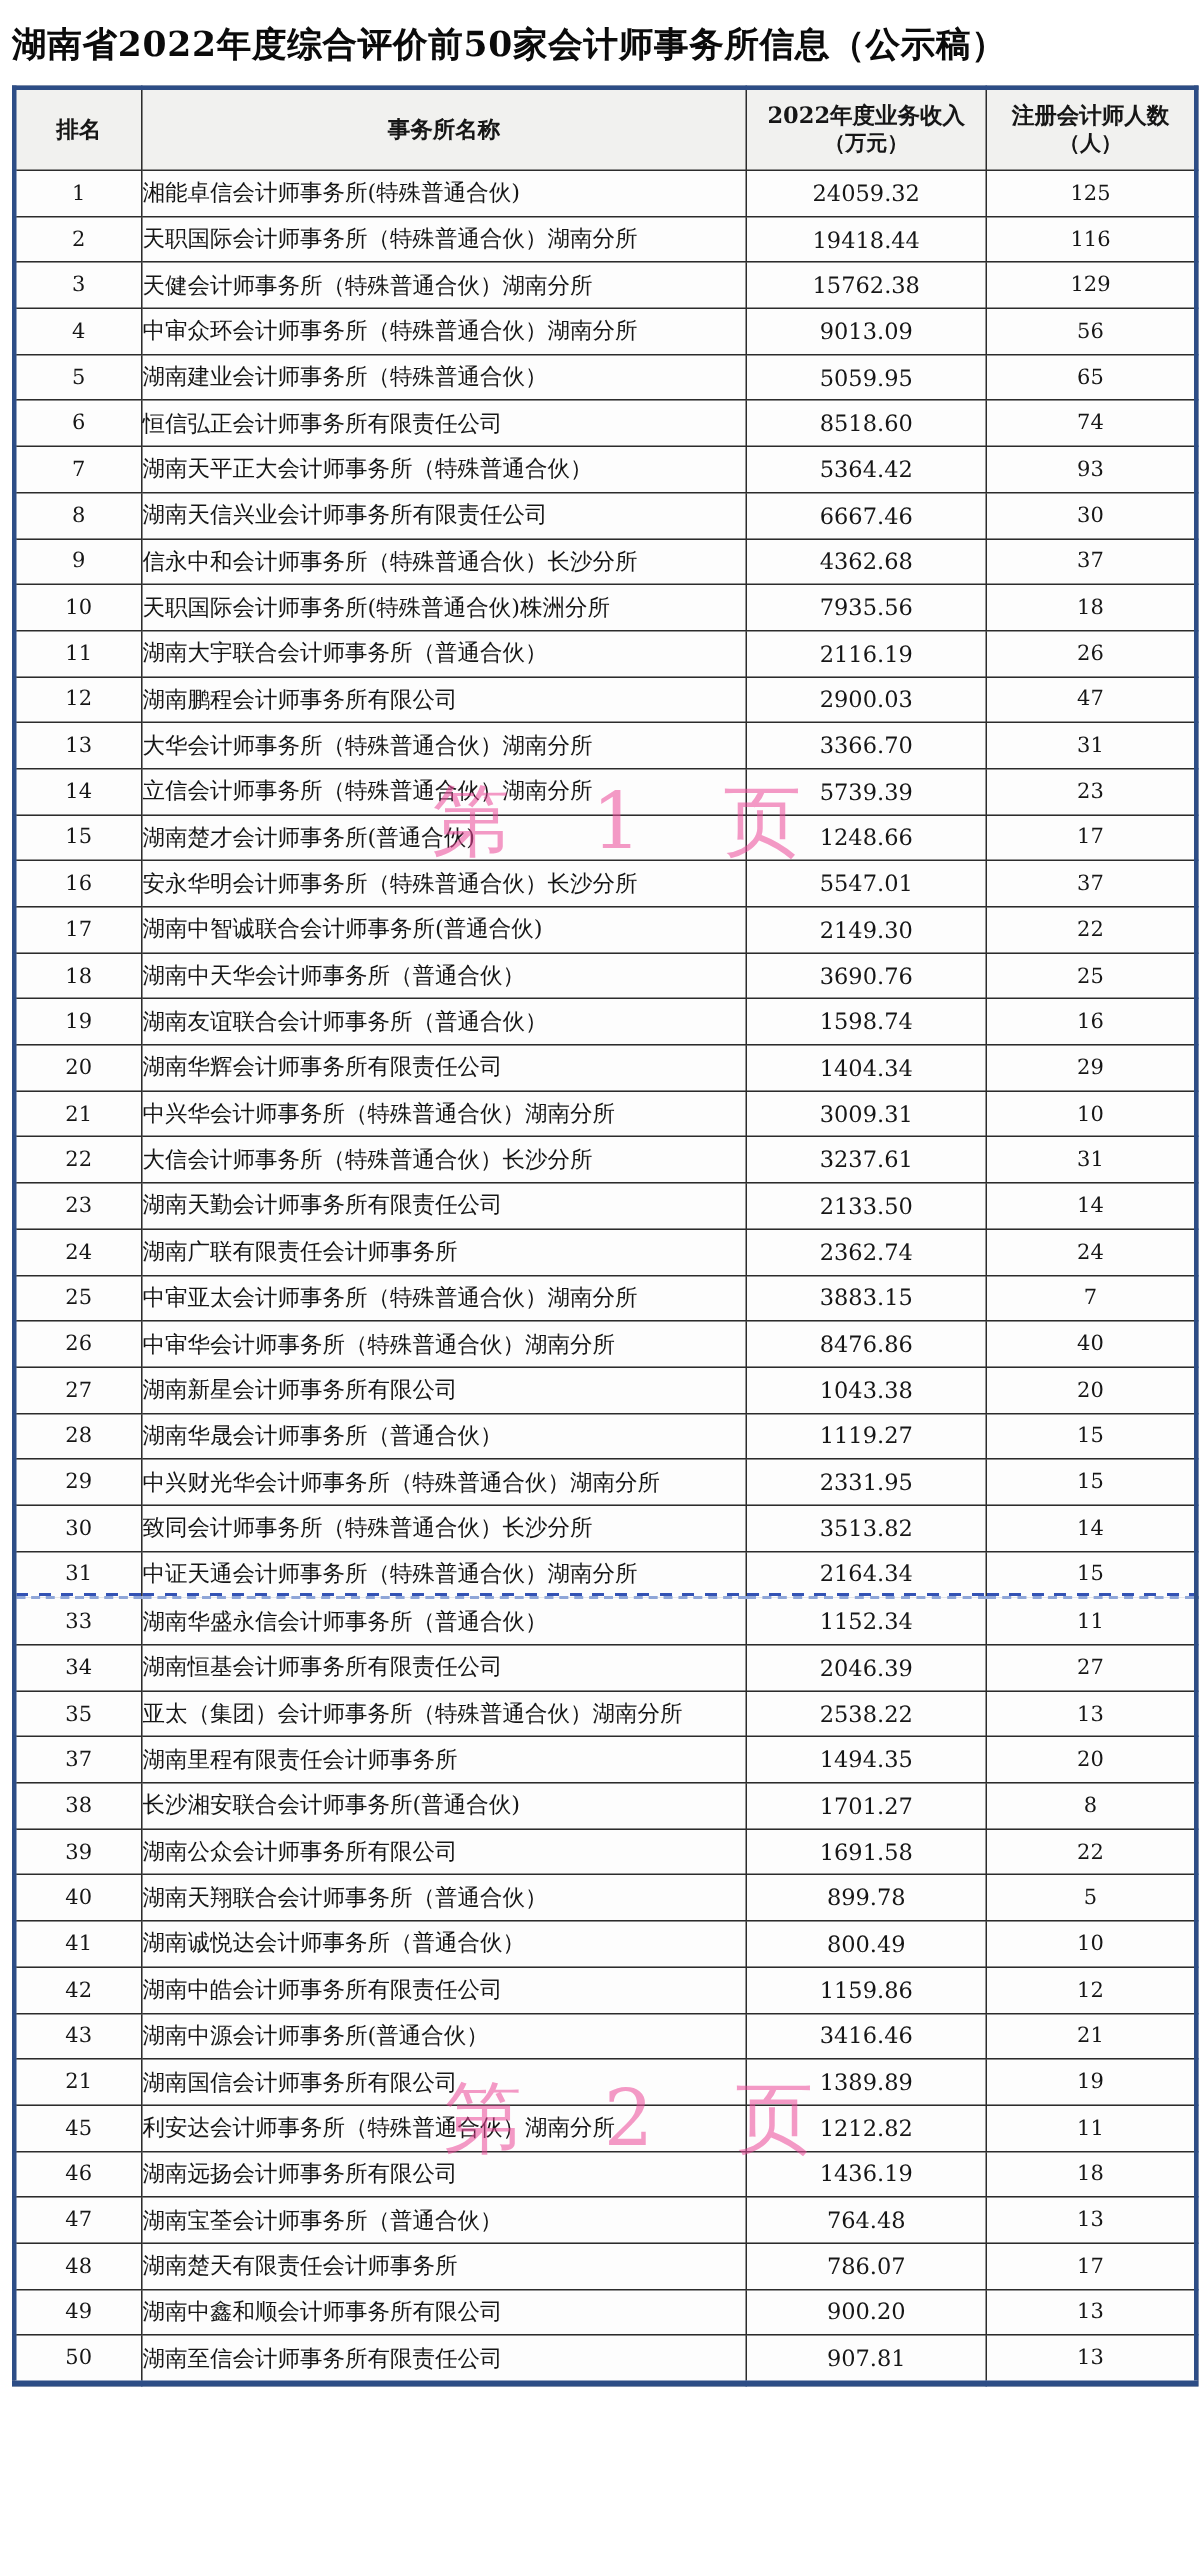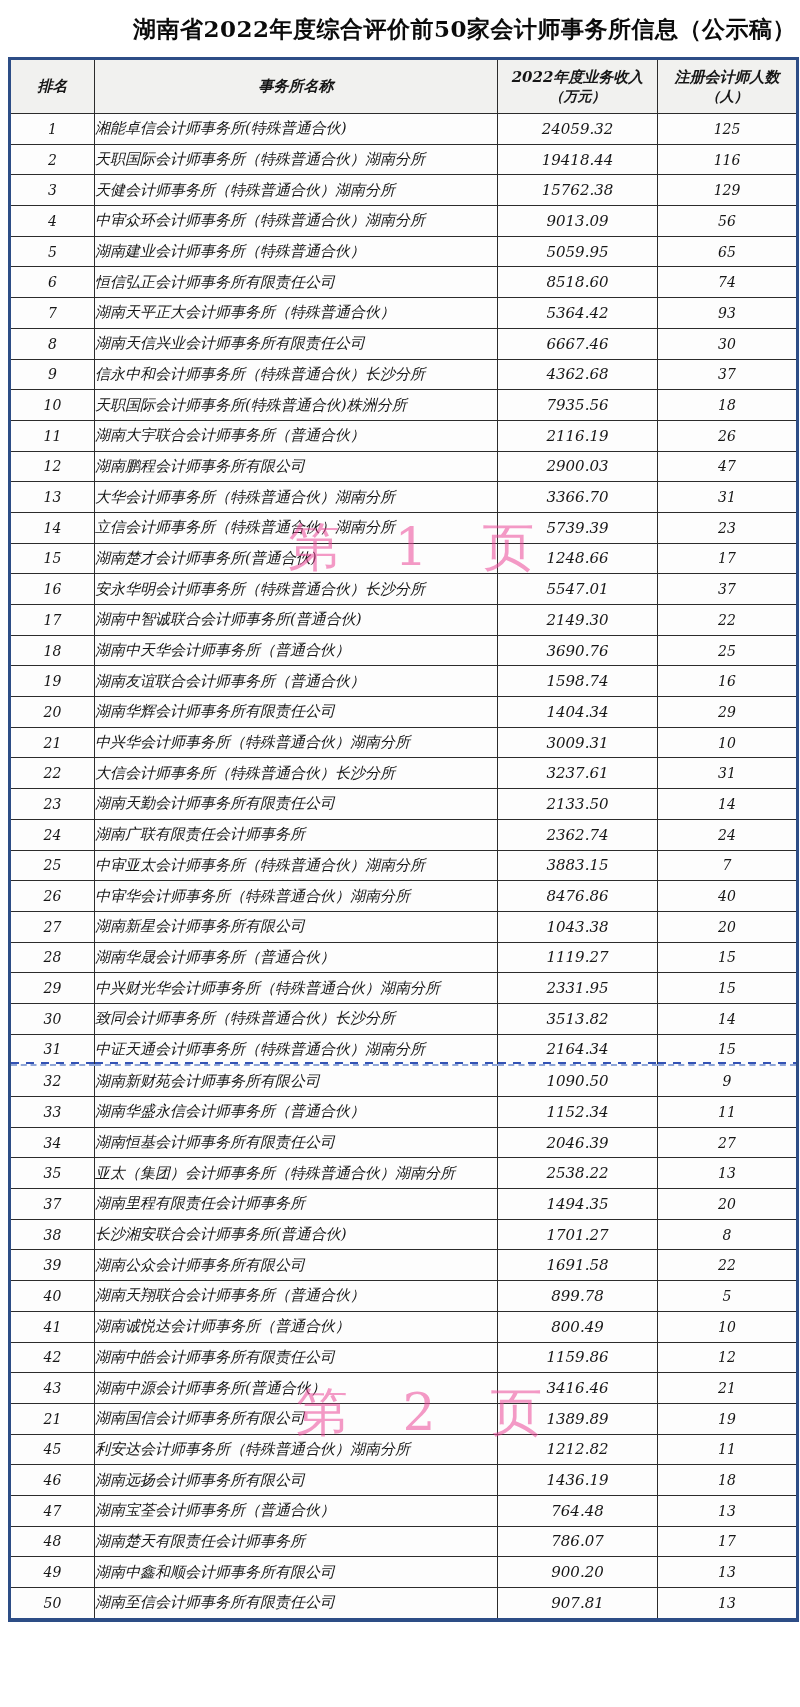--- a/index.html
+++ b/index.html
@@ -4,29 +4,28 @@
 <style>
   html,body { margin:0; padding:0; background:#ffffff; }
   .page {
     position:relative; width:800px; height:1707px;
     background:#ffffff; overflow:hidden;
     font-family:"DejaVu Serif", serif;
     color:#161616;
   }
   .doc-title {
     position:absolute; top:14px; left:8px; width:788px;
-    text-align:right; font-size:23px; font-weight:bold;
+    text-align:left; font-size:23px; font-weight:bold;
     letter-spacing:0.5px; color:#0b0b0b; white-space:nowrap;
   }
   table.firms {
     position:absolute; top:57px; left:8px; width:788px;
     border-collapse:collapse; table-layout:fixed;
     border:3px solid #2d4d86; border-bottom-width:4px;
     background:#a3a3a3;
-    font-style:italic;
   }
   col.w-rank { width:85px; }
   col.w-name { width:403px; }
   col.w-rev  { width:160px; }
   col.w-cnt  { width:140px; }
   th, td { border:1.6px solid #2c2c2c; }
   thead th {
     height:49px; background:#f1f1ef; font-size:15px; font-weight:bold;
     text-align:center; vertical-align:middle; padding:2px 0; line-height:1.3;
   }
@@ -268,26 +267,20 @@
           <td class="c-rev">3513.82</td>
           <td class="c-cnt">14</td>
         </tr>
         <tr class="pb-row">
           <td class="c-rank">31</td>
           <td class="c-name">中证天通会计师事务所（特殊普通合伙）湖南分所</td>
           <td class="c-rev">2164.34</td>
           <td class="c-cnt">15</td>
         </tr>
         <tr>
-          <td class="c-rank">32</td>
-          <td class="c-name">湖南新财苑会计师事务所有限公司</td>
-          <td class="c-rev">1090.50</td>
-          <td class="c-cnt">9</td>
-        </tr>
-        <tr>
           <td class="c-rank">33</td>
           <td class="c-name">湖南华盛永信会计师事务所（普通合伙）</td>
           <td class="c-rev">1152.34</td>
           <td class="c-cnt">11</td>
         </tr>
         <tr>
           <td class="c-rank">34</td>
           <td class="c-name">湖南恒基会计师事务所有限责任公司</td>
           <td class="c-rev">2046.39</td>
           <td class="c-cnt">27</td>

